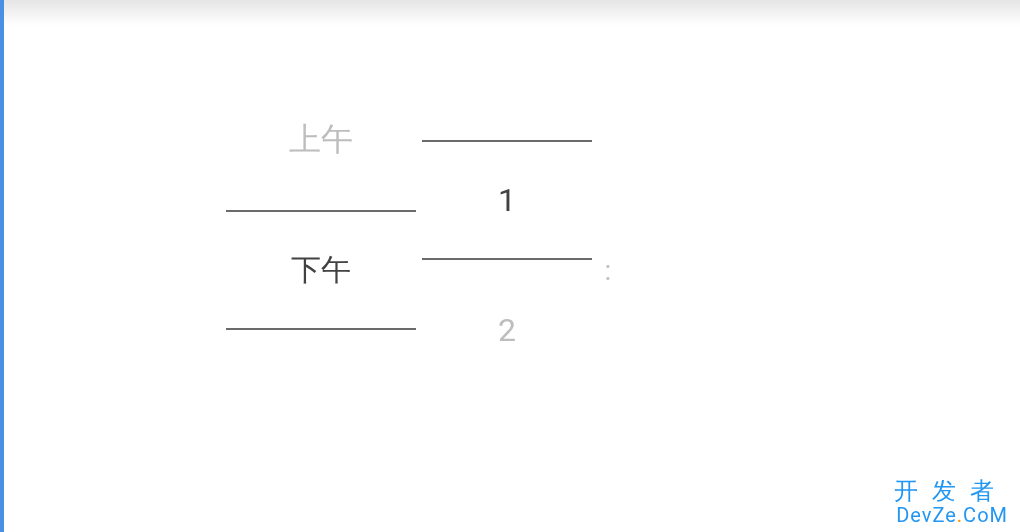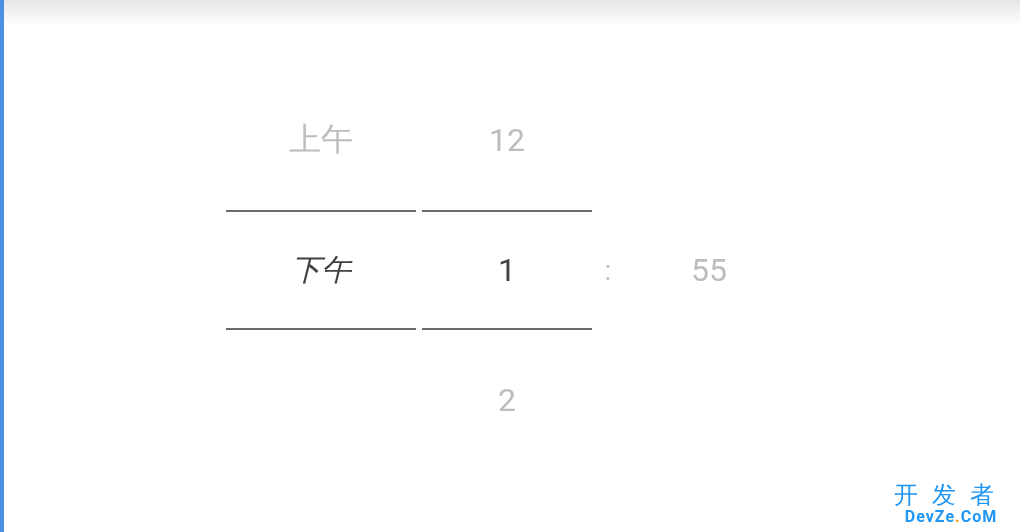--- a/index.html
+++ b/index.html
@@ -64,49 +64,48 @@
       font-size: 32px;
       border-top: 2.5px solid #6b6b6b;
       border-bottom: 2.5px solid #6b6b6b;
       height: 120px;
     }
     .slot.empty {
       color: transparent;
     }
     .ampm-selected {
       font-size: 30px;
-      font-style: italic;
     }
     .colon {
       display: flex;
       align-items: center;
       justify-content: center;
       width: 20px;
       color: #bdbdbd;
       font-size: 28px;
       height: 400px;
     }
     .watermark {
       position: absolute;
       right: 12px;
       bottom: 6px;
-      text-align: center;
+      text-align: right;
       line-height: 1.1;
     }
     .wm-line1 {
       color: #2196f3;
       font-size: 24px;
       letter-spacing: 14px;
       font-weight: 400;
     }
     .wm-line2 {
       color: #2196f3;
-      font-size: 16px;
+      font-size: 20px;
       letter-spacing: 1px;
-      font-weight: 700;
+      font-weight: 400;
     }
     .wm-dot {
       color: #ff9800;
     }
   </style>
 </head>
 <body>
 
 <div class="top-shadow"></div>
 <div class="left-bar"></div>
@@ -115,29 +114,27 @@
 
   <div class="wheel">
     <div class="slot">上午</div>
     <div class="slot selected">
       <span class="ampm-selected">下午</span>
     </div>
     <div class="slot empty"></div>
   </div>
 
   <div class="wheel narrow">
-    <div class="slot">12</div>
     <div class="slot selected">1</div>
     <div class="slot">2</div>
   </div>
 
   <div class="colon">:</div>
 
   <div class="wheel narrow">
-    <div class="slot">55</div>
   </div>
 
 </div>
 
 <div class="watermark">
   <div class="wm-line1">开发者</div>
   <div class="wm-line2">
     <span>DevZe</span><span class="wm-dot">.</span><span>CoM</span>
   </div>
 </div>

